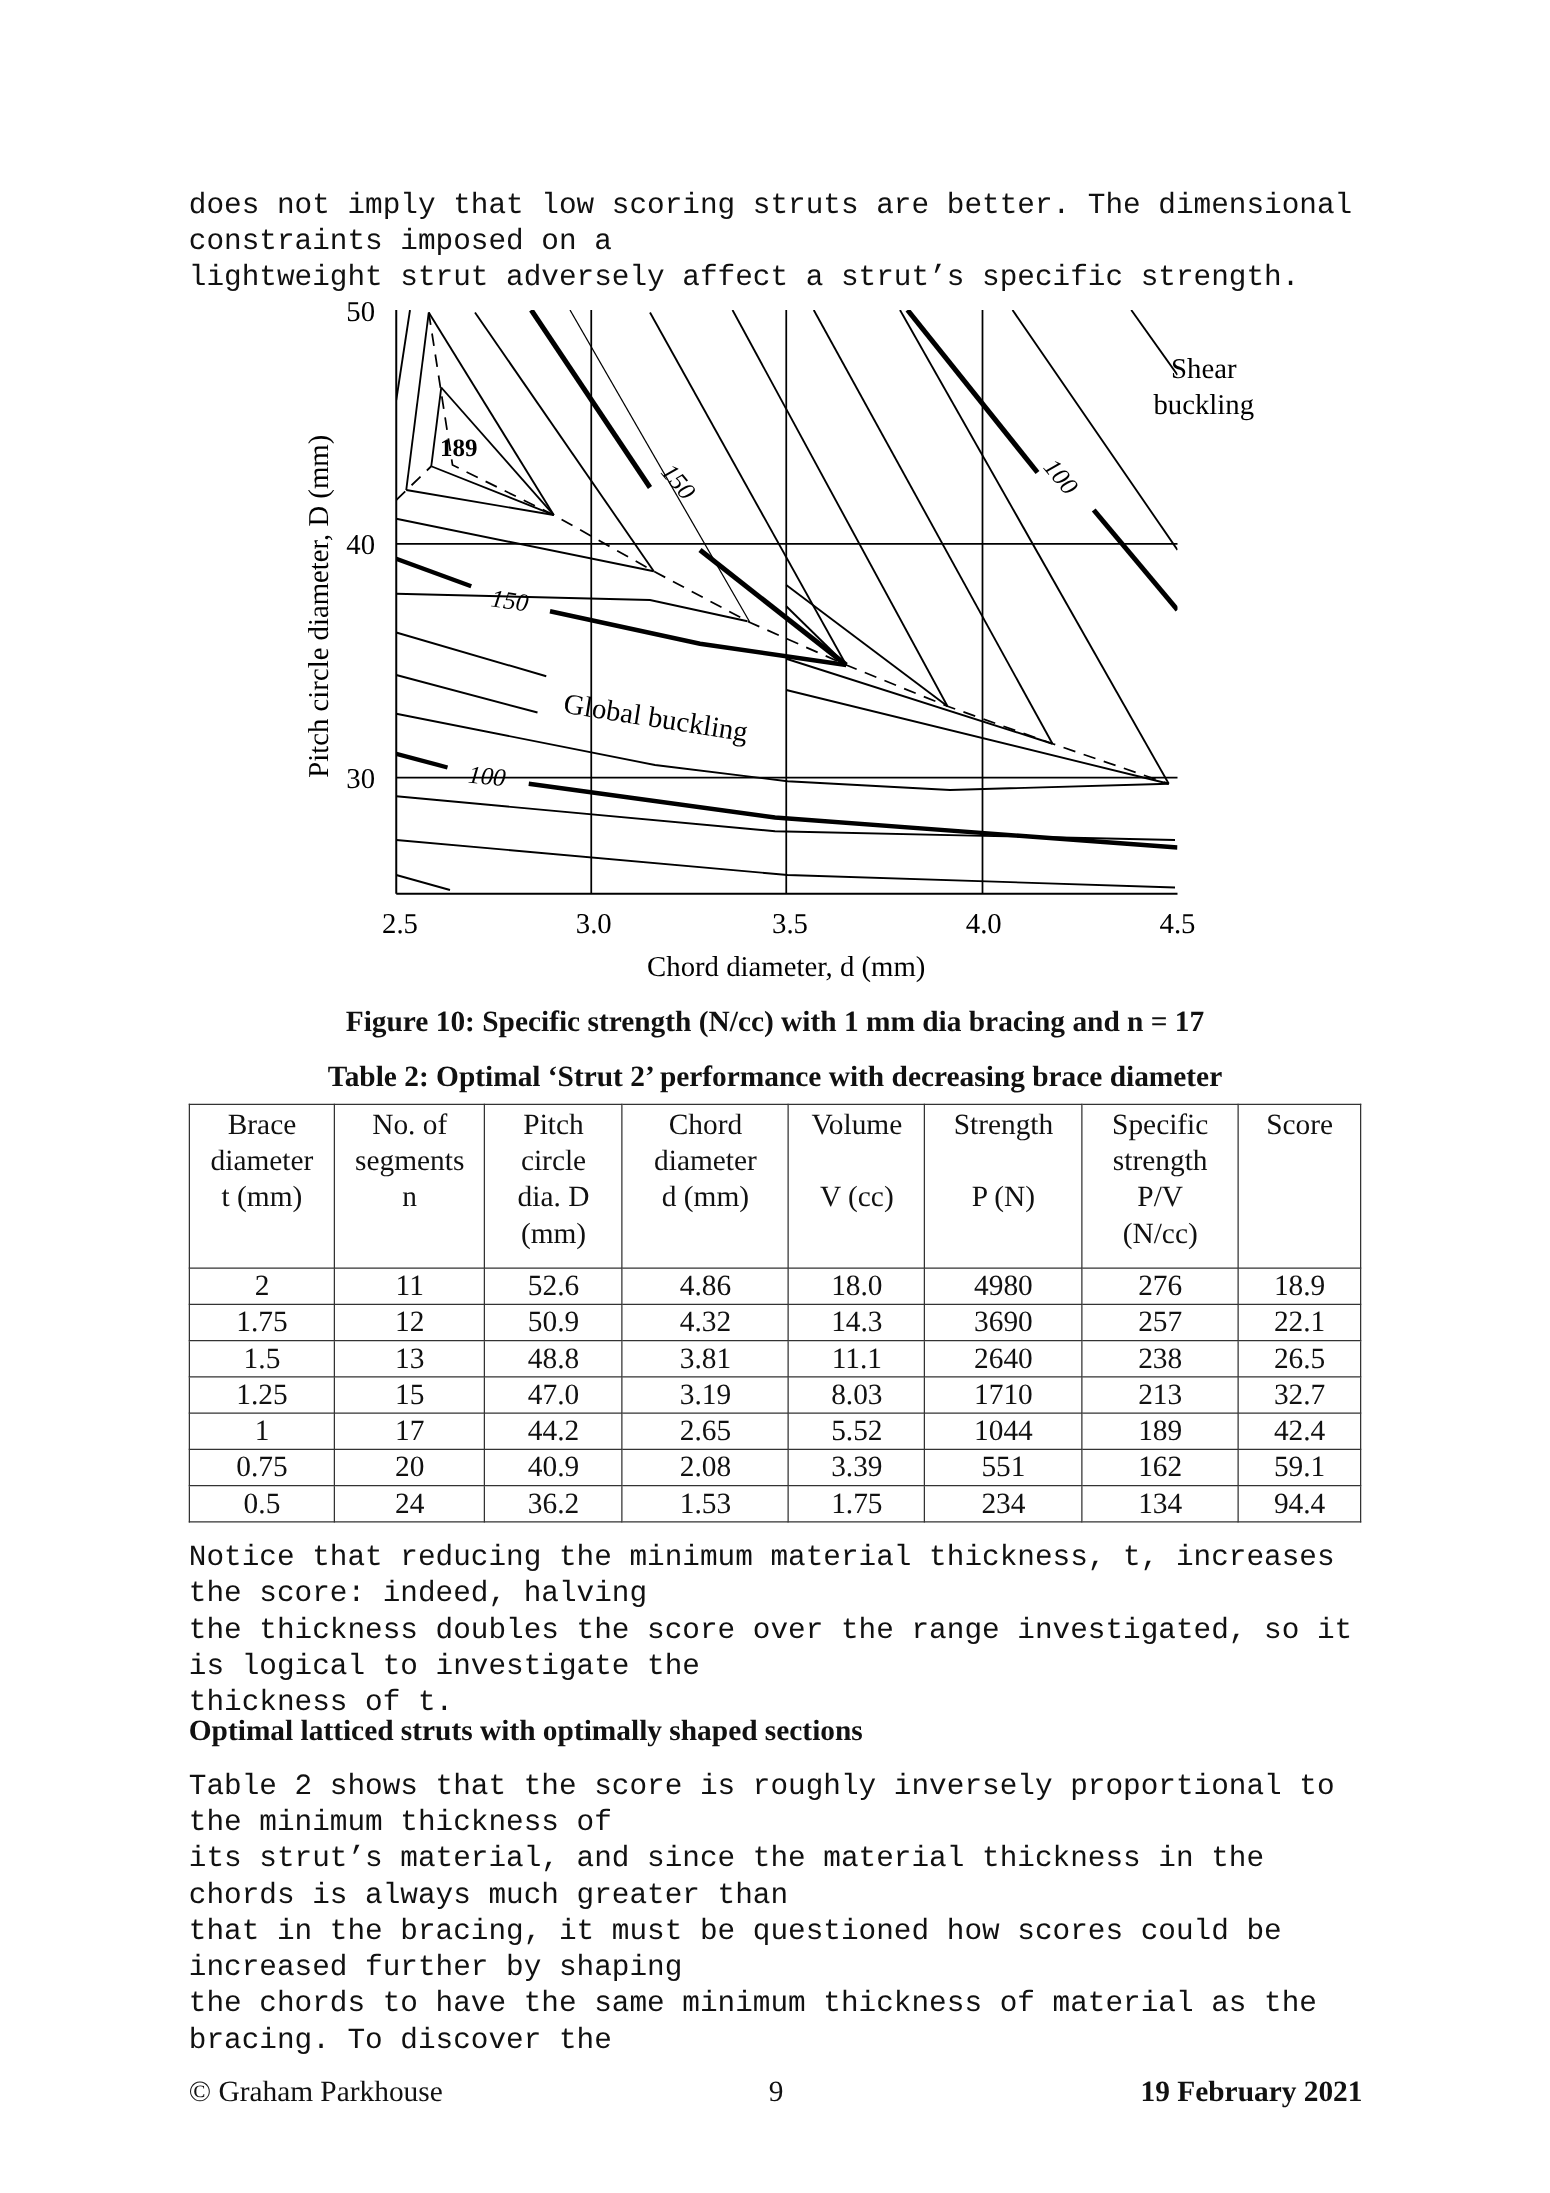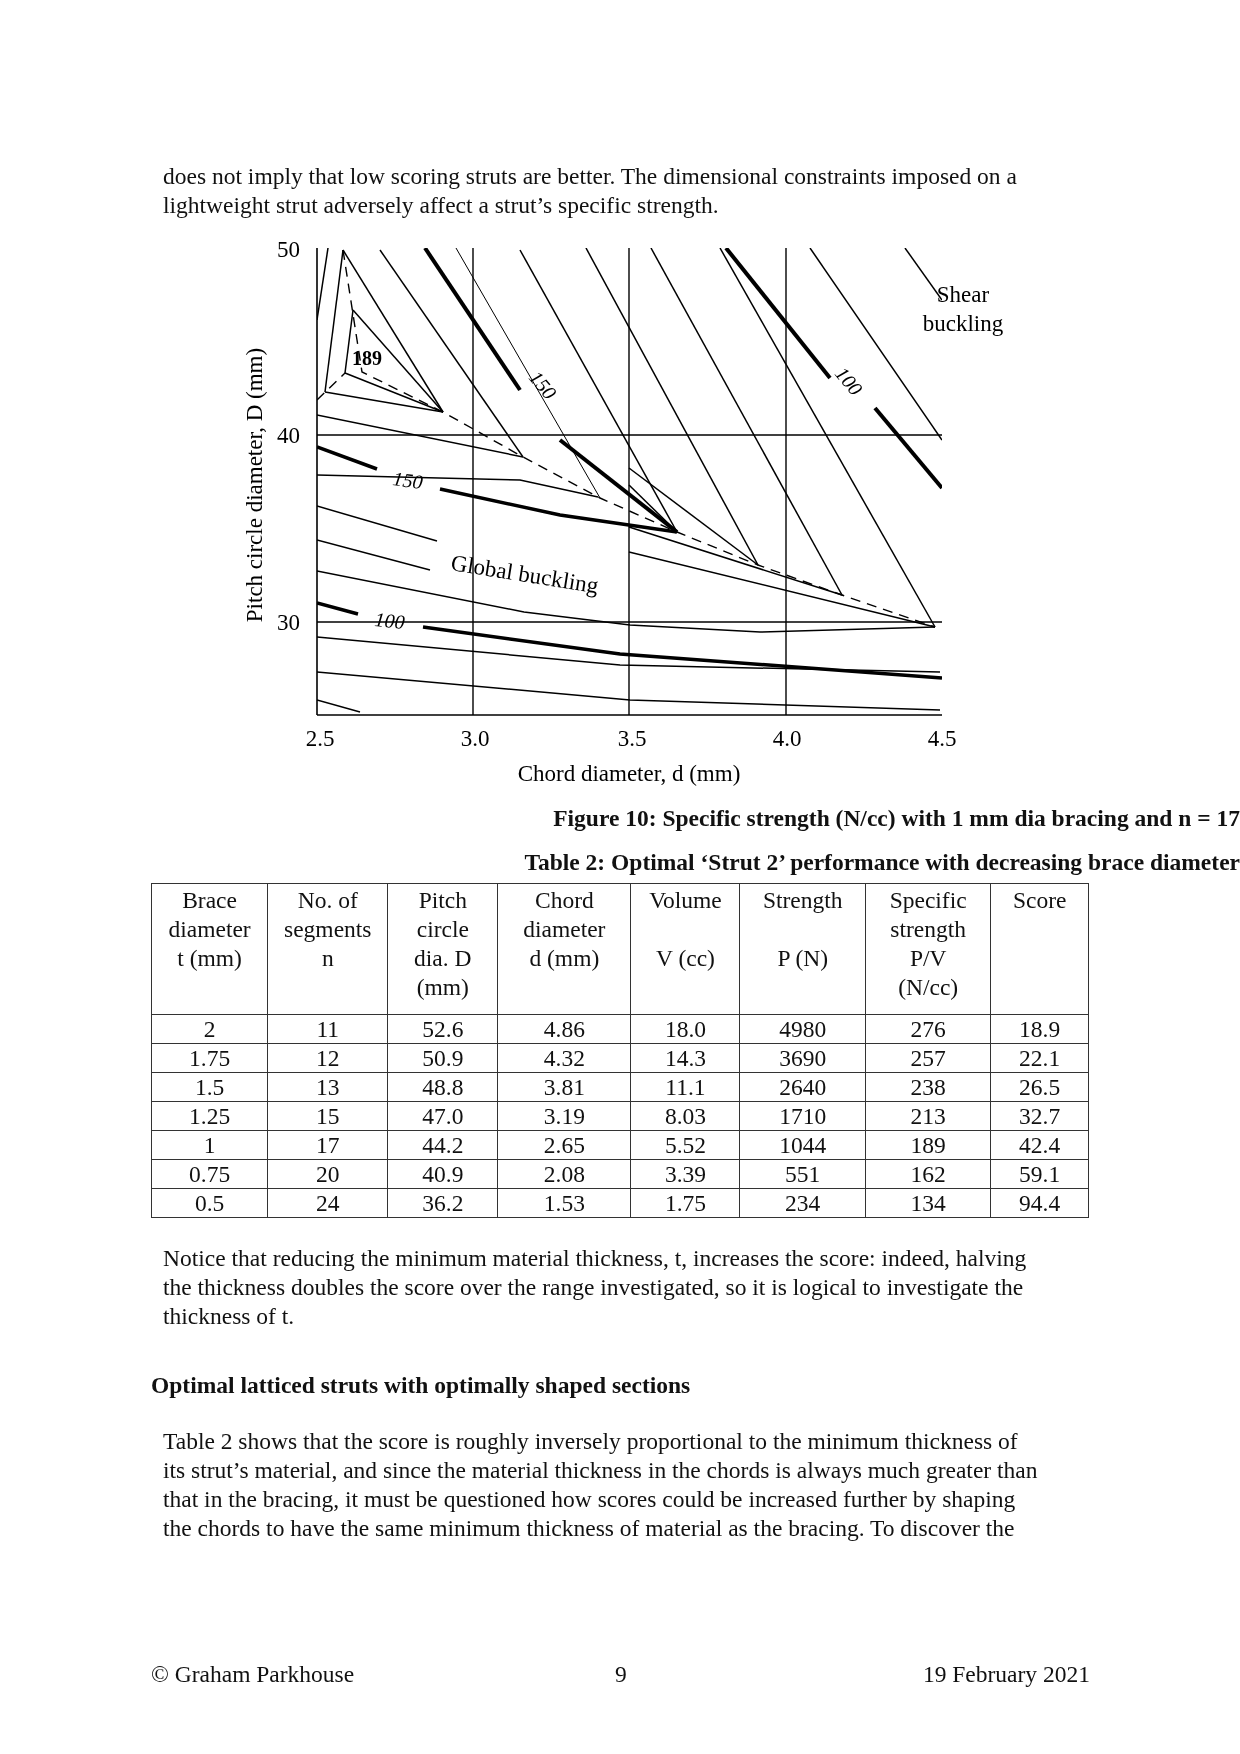--- a/index.html
+++ b/index.html
@@ -1,20 +1,20 @@
 <!DOCTYPE html>
 <html><head>
 <meta charset="utf-8">
 <style>
   html, body { margin: 0; padding: 0; background: #ffffff; }
   body { width: 1240px; height: 1754px; position: relative; overflow: hidden;
          font-family: "Liberation Serif", "DejaVu Serif", serif; color: #111; }
-  .para { position: absolute; left: 151px; width: 950px; font-size: 23.5px; line-height: 29px; margin: 12px; }
+  .para { position: absolute; left: 151px; width: 950px; font-size: 23.5px; line-height: 29px; margin: 0; font-family: Liberation Mono, monospace; }
   .chart { position: absolute; left: 0; top: 0; }
-  .caption { position: absolute; left: 0; width: 1240px; text-align: right; font-weight: bold; font-size: 23.5px; }
+  .caption { position: absolute; left: 0; width: 1240px; text-align: center; font-weight: bold; font-size: 23.5px; }
   table.data { position: absolute; left: 151px; top: 883px; width: 938px; border-collapse: collapse; font-size: 23.5px; }
   table.data th, table.data td { border: 1.5px solid #333; text-align: center; padding: 0; font-weight: normal; }
   table.data th { vertical-align: top; line-height: 29px; height: 128px; padding-top: 2px; }
   table.data td { line-height: 28px; height: 28px; }
   .heading { position: absolute; left: 151px; top: 1372px; font-weight: bold; font-size: 23.5px; }
   .footer { position: absolute; top: 1661px; font-size: 23.5px; text-align: right; }
 </style>
 </head>
 <body>
 
@@ -274,13 +274,13 @@
 
 <div class="para" style="top:1415px;">
   <div>Table 2 shows that the score is roughly inversely proportional to the minimum thickness of</div>
   <div>its strut’s material, and since the material thickness in the chords is always much greater than</div>
   <div>that in the bracing, it must be questioned how scores could be increased further by shaping</div>
   <div>the chords to have the same minimum thickness of material as the bracing. To discover the</div>
 </div>
 
 <div class="footer" style="left:151px;">© Graham Parkhouse</div>
 <div class="footer" style="left:615px;">9</div>
-<div class="footer" style="right:150px;">19 February 2021</div>
+<div class="footer" style="right:150px;font-weight:bold;">19 February 2021</div>
 
 </body></html>

